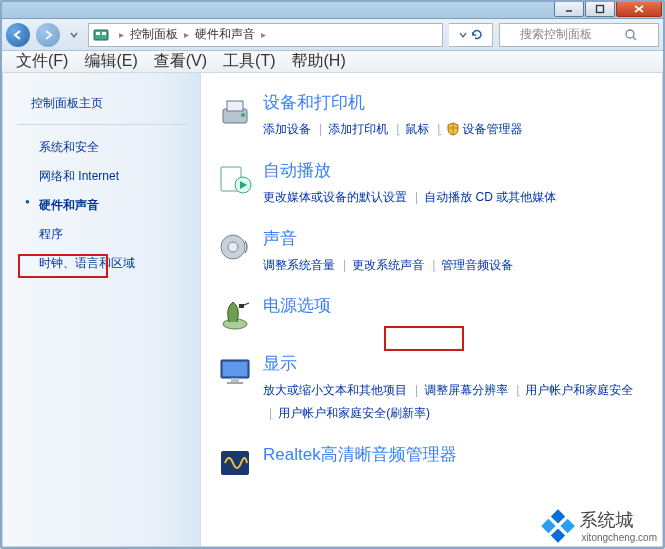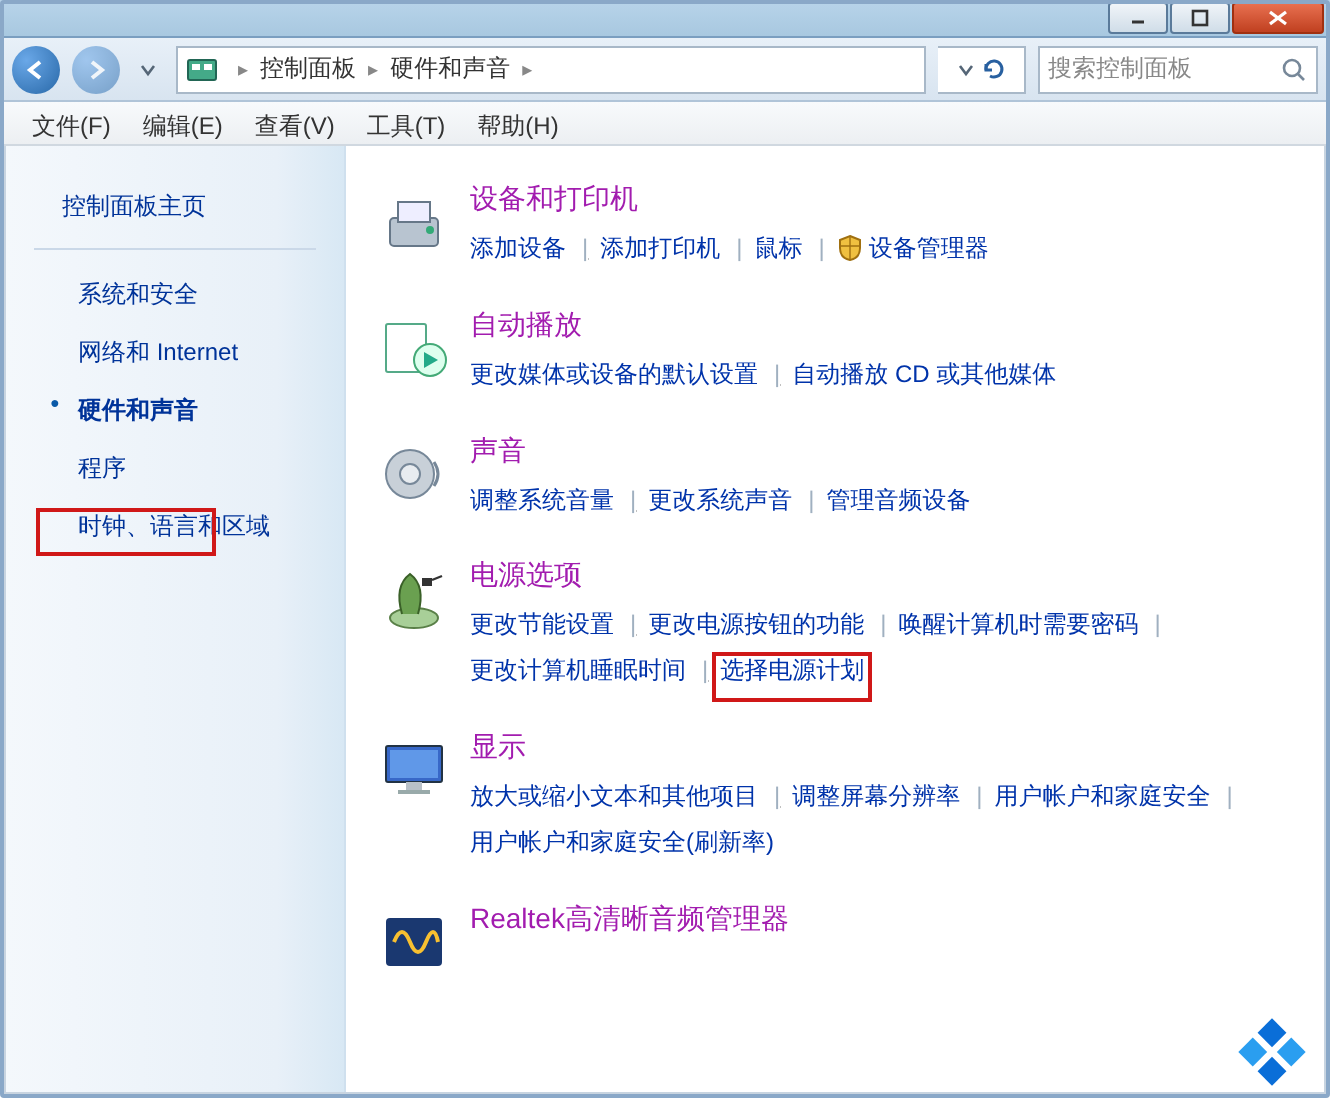--- a/index.html
+++ b/index.html
@@ -12,44 +12,44 @@
 .winbtn svg { display: block; }
 
 
 .addrrow { height: 32px; background: linear-gradient(#e8f0f8, #d8e4f0); display: flex; align-items: center; padding: 3px 6px; gap: 6px; border-bottom: 1px solid #b0c4d8; }
 .navbtn { width: 24px; height: 24px; border-radius: 50%; background: radial-gradient(circle at 30% 30%, #6aa8e8, #2868a8); display: flex; align-items: center; justify-content: center; }
 .navbtn.small { width: 16px; height: 24px; background: none; }
 .crumbbox { flex: 1; height: 24px; background: #fff; border: 1px solid #a8b8c8; display: flex; align-items: center; padding: 0 4px; font-size: 12px; color: #333; }
 .crumb-icon { width: 16px; height: 16px; margin-right: 4px; }
 .crumb-sep { margin: 0 6px; color: #888; font-size: 10px; }
 .refreshzone { width: 44px; height: 24px; background: #fff; border: 1px solid #a8b8c8; border-left: none; display: flex; align-items: center; justify-content: center; gap: 2px; }
-.searchbox { width: 140px; height: 24px; background: #fff; border: 1px solid #a8b8c8; display: flex; align-items: center; padding: 0 4px; font-size: 12px; color: #888; text-align: center; }
-
-
-.menubar { height: 22px; background: linear-gradient(#f8fafc, #eceff2); border-bottom: 1px solid #d0d8e0; display: flex; align-items: flex-end; font-size: 12px; padding: 0 8px; }
+.searchbox { width: 160px; height: 24px; background: #fff; border: 1px solid #a8b8c8; display: flex; align-items: center; padding: 0 20px; font-size: 12px; color: #888; text-align: center; }
+
+
+.menubar { height: 22px; background: linear-gradient(#f8fafc, #eceff2); border-bottom: 1px solid #d0d8e0; display: flex; align-items: center; font-size: 16px; padding: 0 8px; }
 .menuitem { padding: 0 8px; color: #333; cursor: default; }
 
 
 .bodyarea { position: absolute; top: 73px; left: 2px; right: 2px; bottom: 2px; display: flex; background: #fff; border-left: 1px solid #c8d4e0; border-right: 1px solid #c8d4e0; border-bottom: 1px solid #c8d4e0; }
 
 
-.sidebar { width: 170px; background: linear-gradient(90deg, #f4f8fc 0%, #e8f0f8 80%, #d8e8f4 100%); padding: 18px 0 0 0; font-size: 12px; border-right: 1px solid #cfe0ee; }
+.sidebar { width: 198px; background: linear-gradient(90deg, #f4f8fc 0%, #e8f0f8 80%, #d8e8f4 100%); padding: 18px 0 0 0; font-size: 12px; border-right: 1px solid #cfe0ee; }
 .side-head { color: #003399; padding: 4px 8px 4px 28px; cursor: default; }
 .side-item { color: #003399; padding: 6px 8px 6px 36px; position: relative; cursor: default; }
 .side-item.active { font-weight: bold; color: #003399; }
 .side-item.active::before { content: "●"; position: absolute; left: 22px; top: 6px; font-size: 8px; color: #0a5aa8; }
 .side-sep { border-top: 1px solid #cad8e8; margin: 8px 14px; }
 .redbox-side { position: absolute; left: 15px; top: 181px; width: 90px; height: 24px; border: 2px solid #d01818; pointer-events: none; }
 
 
 .main { flex: 1; padding: 18px 12px 12px 14px; overflow-y: auto; position: relative; }
 .section { display: flex; margin-bottom: 18px; }
 .secicon { width: 40px; height: 40px; flex-shrink: 0; margin-right: 8px; }
 .secbody { flex: 1; }
-.sectitle { font-size: 14px; color: #a21caf; margin-bottom: 4px; cursor: default; }
+.sectitle { font-size: 17px; color: #3b82f6; margin-bottom: 4px; cursor: default; }
 .sublinks { font-size: 12px; line-height: 1.9; text-decoration: underline; }
 .sublink { color: #0033aa; margin-right: 2px; cursor: default; white-space: nowrap; display: inline-block; }
 .subsep { color: #a0b0c0; margin: 0 6px; }
 .shieldmini { display: inline-block; width: 14px; height: 14px; vertical-align: -3px; margin-right: 2px; }
 .redbox-main { position: absolute; left: 446px; top: 205px; width: 86px; height: 21px; border: 2px solid #d01818; pointer-events: none; }
 
 
 .watermark { position: absolute; right: 8px; bottom: 6px; display: flex; align-items: center; font-size: 18px; color: #444; font-family: "SimHei", sans-serif; }
 .watermark .diamond { width: 34px; height: 34px; margin-right: 4px; }
 .watermark .url { font-size: 10px; color: #666; margin-left: 2px; align-self: flex-end; }
@@ -184,21 +184,20 @@
       </div>
       <div class="section">
         <div class="secicon"><svg viewBox="0 0 40 40">
             <ellipse cx="20" cy="30" rx="12" ry="5" fill="#a8cf98" stroke="#5a8048"></ellipse>
             <path d="M14 28 Q10 14 18 8 Q26 14 22 28" fill="#6aa050" stroke="#3a6028"></path>
             <rect x="24" y="10" width="5" height="4" fill="#333"></rect>
             <line x1="29" y1="11" x2="34" y2="9" stroke="#333" stroke-width="1.2"></line>
           </svg></div>
         <div class="secbody">
           <div class="sectitle">电源选项</div>
-          <div class="sublinks"><span class="sublink">更改节能设置</span><span class="subsep">|</span><span class="sublink">更改电源按钮的功能</span><span class="subsep">|</span><span class="sublink">唤醒计算机时需要密码</span><span class="subsep">|</span><span class="sublink">更改计算机睡眠时间</span><span class="subsep">|</span><span class="sublink">选择电源计划</span></div>
         </div>
       </div>
       <div class="section">
         <div class="secicon"><svg viewBox="0 0 40 40">
             <rect x="6" y="8" width="28" height="18" rx="1" fill="#3868c8" stroke="#234"></rect>
             <rect x="8" y="10" width="24" height="14" fill="#6098e8"></rect>
             <rect x="16" y="26" width="8" height="4" fill="#b8c0c8"></rect>
             <rect x="12" y="30" width="16" height="2" fill="#9aa"></rect>
           </svg></div>
         <div class="secbody">
@@ -222,15 +221,19 @@
 
 <div class="watermark">
   <svg class="diamond" viewBox="0 0 40 40">
     <g transform="translate(20,20) rotate(45)">
       <rect x="-14" y="-14" width="12" height="12" fill="#0a6ed8"></rect>
       <rect x="2" y="-14" width="12" height="12" fill="#2a9ef0"></rect>
       <rect x="-14" y="2" width="12" height="12" fill="#2a9ef0"></rect>
       <rect x="2" y="2" width="12" height="12" fill="#0a6ed8"></rect>
     </g>
   </svg>
+  <div>
+    <div>系统城</div>
+    <div class="url">xitongcheng.com</div>
+  </div>
 </div>
 
 <div class="windowframe"></div>
 
 </body></html>

